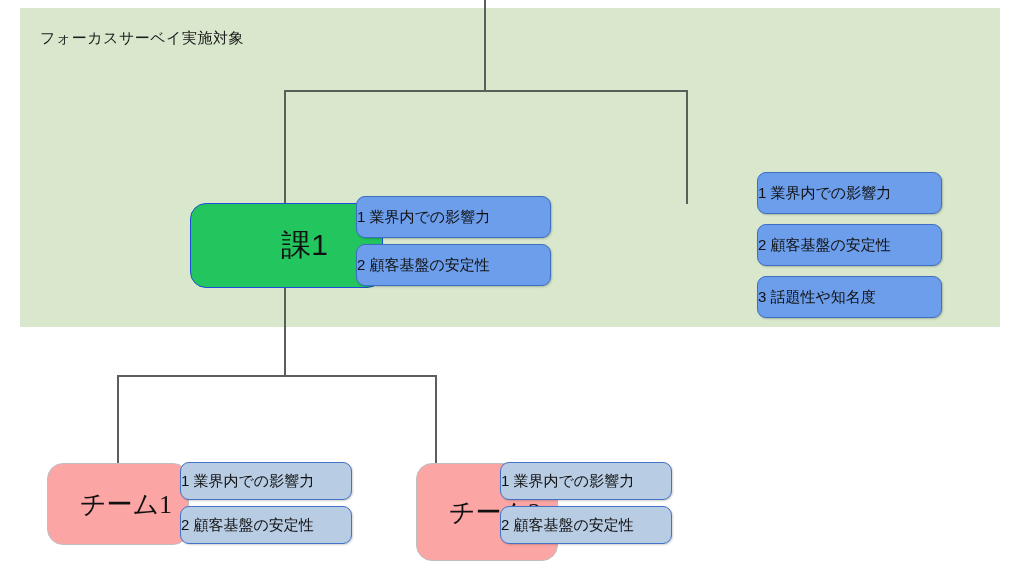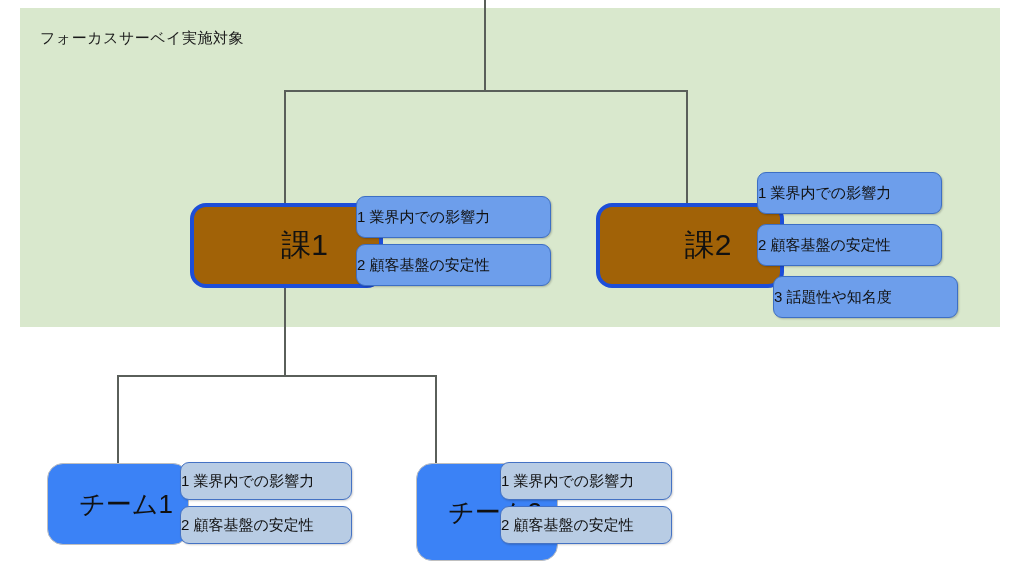--- a/index.html
+++ b/index.html
@@ -35,32 +35,33 @@
   
   .node{
     position:absolute;
     box-sizing:border-box;
     display:flex;
     align-items:center;
     justify-content:center;
     border-radius:14px;
   }
   .node-dept{
-    background:#a16207;
-    border:4px solid #1d4ed8;
+    background:#22c55e;
+    border:1px solid #1d4ed8;
     border-radius:16px;
   }
   .node-dept .node-label{
     font-size:30px;color:#111111;letter-spacing:0px;
     position:relative;left:18px;
   }
   .node-team{
-    background:#3b82f6;
+    background:#fca5a5;
     border:1.3px solid #bfbfbf;
     border-radius:16px;
+    font-family:Liberation Serif, serif;
   }
   .node-team .node-label{
     font-size:26px;color:#111111;
     position:relative;left:8px;
   }
 
   
   .badge{
     position:absolute;
     box-sizing:border-box;
@@ -112,30 +113,27 @@
   <div class="node node-dept" style="left:190px;top:203px;width:193px;height:85px;">
     <span class="node-label">課1</span>
   </div>
   <div class="badge badge-dept" style="left:356px;top:196px;width:195px;height:42px;">
     <span>1 業界内での影響力</span>
   </div>
   <div class="badge badge-dept" style="left:356px;top:244px;width:195px;height:42px;">
     <span>2 顧客基盤の安定性</span>
   </div>
 
-  <div class="node node-dept" style="left:596px;top:203px;width:188px;height:85px;">
-    <span class="node-label">課2</span>
-  </div>
   <div class="badge badge-dept" style="left:757px;top:172px;width:185px;height:42px;">
     <span>1 業界内での影響力</span>
   </div>
   <div class="badge badge-dept" style="left:757px;top:224px;width:185px;height:42px;">
     <span>2 顧客基盤の安定性</span>
   </div>
-  <div class="badge badge-dept" style="left:757px;top:276px;width:185px;height:42px;margin-left:16px;">
+  <div class="badge badge-dept" style="left:757px;top:276px;width:185px;height:42px;">
     <span>3 話題性や知名度</span>
   </div>
 
   <div class="node node-team" style="left:47px;top:463px;width:142px;height:82px;">
     <span class="node-label">チーム1</span>
   </div>
   <div class="badge badge-team" style="left:180px;top:462px;width:172px;height:38px;">
     <span>1 業界内での影響力</span>
   </div>
   <div class="badge badge-team" style="left:180px;top:506px;width:172px;height:38px;">

